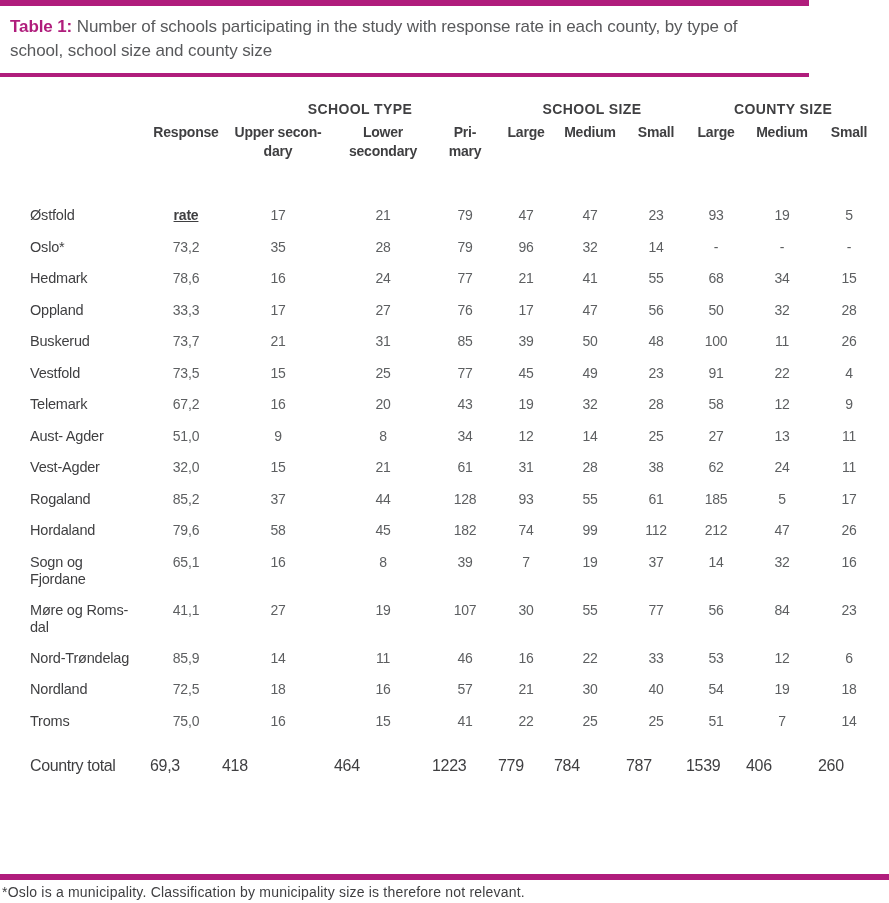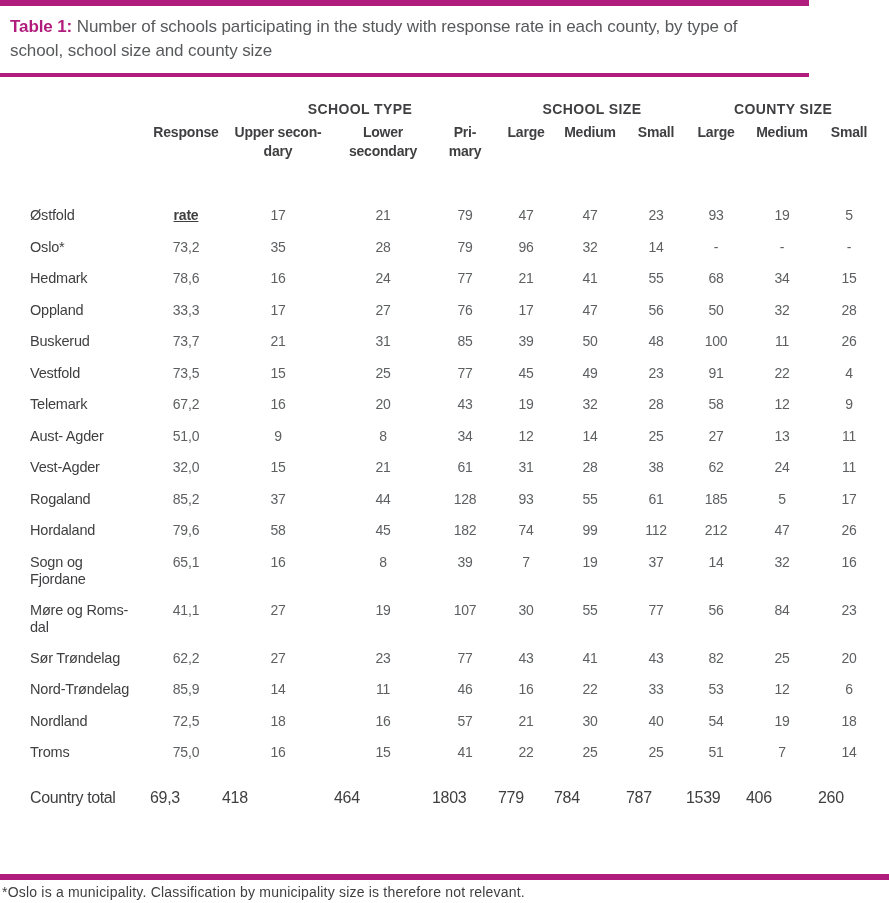--- a/index.html
+++ b/index.html
@@ -341,33 +341,20 @@
           <td>19</td>
           <td>107</td>
           <td>30</td>
           <td>55</td>
           <td>77</td>
           <td>56</td>
           <td>84</td>
           <td>23</td>
         </tr>
         <tr class="data-row">
-          <td class="county">Sør Trøndelag</td>
-          <td>62,2</td>
-          <td>27</td>
-          <td>23</td>
-          <td>77</td>
-          <td>43</td>
-          <td>41</td>
-          <td>43</td>
-          <td>82</td>
-          <td>25</td>
-          <td>20</td>
-        </tr>
-        <tr class="data-row">
           <td class="county">Nord-Trøndelag</td>
           <td>85,9</td>
           <td>14</td>
           <td>11</td>
           <td>46</td>
           <td>16</td>
           <td>22</td>
           <td>33</td>
           <td>53</td>
           <td>12</td>
@@ -402,21 +389,21 @@
       </tbody>
     <tfoot>
       <tr class="body-spacer">
           <td colspan="11"></td>
         </tr>
       <tr class="total-row">
         <td class="county">Country total</td>
         <td>69,3</td>
         <td>418</td>
         <td>464</td>
-        <td>1803</td>
+        <td>1223</td>
         <td>779</td>
         <td>784</td>
         <td>787</td>
         <td>1539</td>
         <td>406</td>
         <td>260</td>
       </tr>
     </tfoot>
   </table>
 

